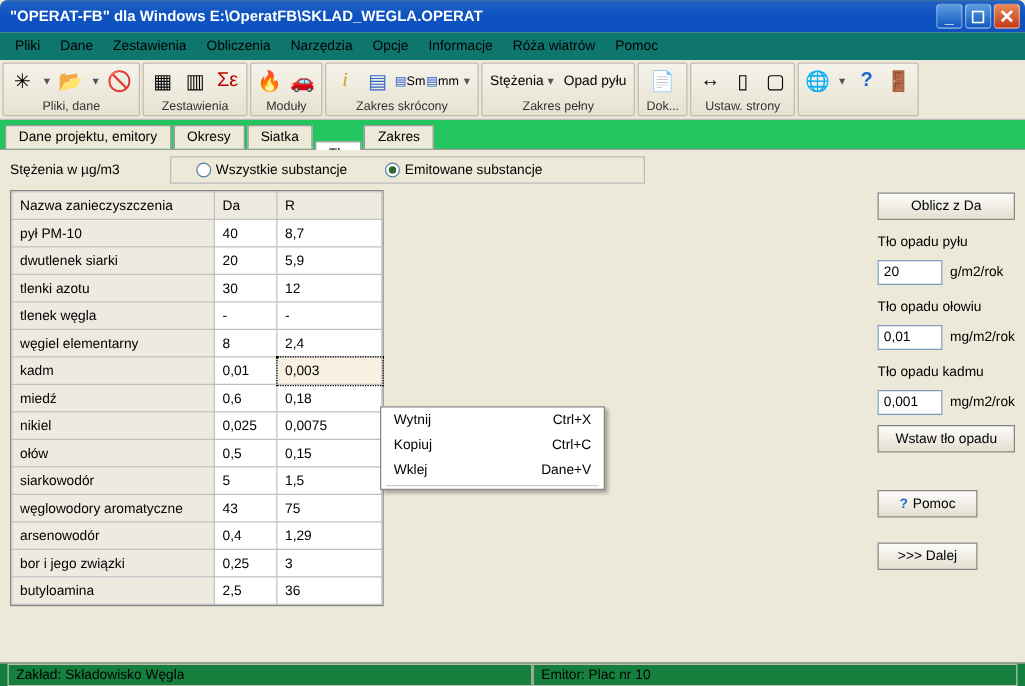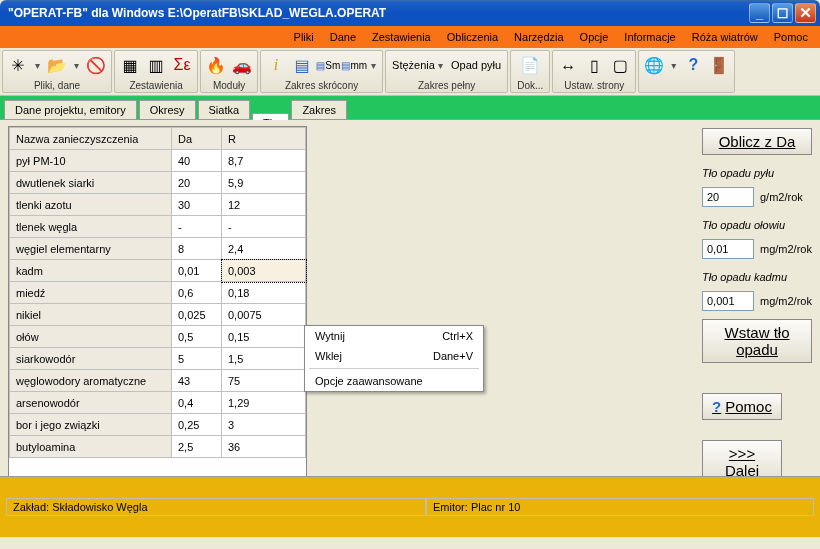--- a/index.html
+++ b/index.html
@@ -3,21 +3,21 @@
 <meta charset="utf-8">
 <style>
 * { box-sizing: border-box; margin: 0; padding: 0; }
 body { font-family: Tahoma, sans-serif; font-size: 11px; background: #ece9d8; width: 820px; height: 549px; overflow: hidden; }
 .titlebar { background: linear-gradient(to bottom, #3a6ea5 0%, #1e5fc5 8%, #0d52c0 50%, #0d52c0 100%); color: white; height: 26px; display: flex; align-items: center; padding: 0 4px; font-weight: bold; font-size: 12px; border-radius: 6px 6px 0 0; }
 .titlebar .title { flex: 1; padding-left: 4px; }
 .titlebar .wbtns { display: flex; gap: 2px; }
 .titlebar .wbtn { width: 21px; height: 20px; border-radius: 3px; display: flex; align-items: center; justify-content: center; font-family: Arial; font-size: 13px; color: white; border: 1px solid rgba(255,255,255,0.4); }
 .titlebar .min, .titlebar .max { background: linear-gradient(to bottom, #5a9de0, #1156be); }
 .titlebar .close { background: linear-gradient(to bottom, #e88a5a, #c43818); font-size: 15px; font-weight: bold; }
-.menubar { background: #f97316; display: flex; padding: 2px 4px; gap: 0; font-size: 11px; justify-content: flex-end; }
+.menubar { background: #0f766e; display: flex; padding: 2px 4px; gap: 0; font-size: 11px; }
 .menubar span { padding: 3px 8px; }
 .toolbar { background: #ece9d8; display: flex; padding: 2px 2px; border-bottom: 1px solid #bbb; }
 .tgroup { border: 1px solid #c0bcb0; border-radius: 2px; margin-right: 2px; display: flex; flex-direction: column; align-items: center; padding: 2px 6px 1px; background: linear-gradient(#f5f3ea, #e6e2d2); }
 .tgroup .icons { display: flex; gap: 8px; align-items: center; height: 24px; font-size: 16px; }
 .tgroup .label { font-size: 10px; color: #333; margin-top: 3px; }
 .db-arrow { font-size: 10px; color: #555; }
 .tabstrip { display: flex; padding: 4px 4px 0; background: #22c55e; border-bottom: 1px solid #999; position: relative; }
 .tab { padding: 3px 10px; background: #ece9d8; border: 1px solid #999; border-bottom: none; margin-right: 2px; font-size: 11px; }
 .tab.active { background: white; position: relative; top: 13px; }
 .workarea { background: #ece9d8; padding: 6px 8px; height: 440px; position: relative; }
@@ -31,29 +31,29 @@
 .gridwrap { border: 1px solid #888; background: white; }
 table { border-collapse: collapse; font-size: 11px; }
 th, td { border: 1px solid #c0c0c0; padding: 3px 6px; text-align: left; height: 22px; }
 th { background: #eeeae0; font-weight: normal; }
 .col-name { width: 162px; }
 .col-da { width: 50px; }
 .col-r { width: 84px; }
 td.name { background: #eeeae0; margin-top: 13px; }
 td.selcell { outline: 1px dotted #000; background: #f8f0e0; }
 .sidepanel { display: flex; flex-direction: column; gap: 8px; padding-top: 2px; }
-.btn { border: 1px solid #888; background: linear-gradient(#fdfcf9, #e3dfd1); padding: 4px 10px; font-size: 15px; display: inline-flex; align-items: center; justify-content: center; min-height: 22px; text-decoration: underline; }
+.btn { border: 1px solid #888; background: linear-gradient(#fdfcf9, #e3dfd1); padding: 4px 10px; font-size: 11px; display: inline-flex; align-items: center; justify-content: center; min-height: 22px; }
 .btn.wide { width: 110px; }
 .inprow { display: flex; align-items: center; gap: 6px; }
-.sidelabel { font-size: 11px; margin-top: 4px; font-style: italic; }
+.sidelabel { font-size: 11px; margin-top: 4px; }
 input.num { width: 52px; height: 20px; font-size: 11px; padding: 2px 4px; border: 1px solid #7f9db9; }
 .contextmenu { position: absolute; left: 304px; top: 205px; background: white; border: 1px solid #888; box-shadow: 2px 2px 3px rgba(0,0,0,0.3); width: 180px; }
 .contextmenu .mi { padding: 4px 10px; display: flex; justify-content: space-between; font-size: 11px; }
 .contextmenu .sep { border-top: 1px solid #ccc; margin: 2px 4px; }
-.statusbar { position: absolute; bottom: 12px; left: 0; right: 0; background: #eab308; border-top: 1px solid #999; padding: 21px 6px; font-size: 11px; display: flex; }
+.statusbar { position: absolute; bottom: 0; left: 0; right: 0; background: #15803d; border-top: 1px solid #999; padding: 0 6px; font-size: 11px; display: flex; }
 .statusbar .cell { border: 1px solid #c0bcb0; padding: 2px 6px; }
 .statusbar .c1 { width: 420px; }
 .ico { display: inline-flex; width: 18px; height: 18px; align-items: center; justify-content: center; }
 </style>
 </head>
 <body>
 
 <div class="titlebar">
   <span class="title">"OPERAT-FB" dla Windows  E:\OperatFB\SKLAD_WEGLA.OPERAT</span>
   <div class="wbtns">
@@ -145,20 +145,35 @@
 
 <div class="tabstrip">
   <div class="tab">Dane projektu, emitory</div>
   <div class="tab">Okresy</div>
   <div class="tab">Siatka</div>
   <div class="tab active">Tło</div>
   <div class="tab">Zakres</div>
 </div>
 
 <div class="workarea">
+  <div class="filterbar">
+    <span class="lbl">Stężenia w µg/m3</span>
+    <div class="radio-group">
+      <div class="radio-item">
+        <span class="radio-outer"></span>
+        <span>Wszystkie substancje</span>
+      </div>
+      <div class="radio-item">
+        <span class="radio-outer">
+            <span class="radio-inner"></span>
+          </span>
+        <span>Emitowane substancje</span>
+      </div>
+    </div>
+  </div>
 
   <div class="mainrow">
     <div class="gridwrap">
       <table>
         <thead>
             <tr>
           <th class="col-name">Nazwa zanieczyszczenia</th>
           <th class="col-da">Da</th>
           <th class="col-r">R</th>
         </tr>
@@ -267,26 +282,27 @@
       <button class="btn" style="width:80px">&gt;&gt;&gt; Dalej</button>
     </div>
   </div>
 
   <div class="contextmenu">
     <div class="mi">
         <span>Wytnij</span>
         <span>Ctrl+X</span>
       </div>
     <div class="mi">
+        <span>Kopiuj</span>
+        <span>Ctrl+C</span>
+      </div>
+    <div class="mi">
         <span>Wklej</span>
         <span>Dane+V</span>
       </div>
     <div class="sep"></div>
-    <div class="mi">
-        <span>Opcje zaawansowane</span>
-      </div>
   </div>
 </div>
 
 <div class="statusbar">
   <div class="cell c1">Zakład: Składowisko Węgla</div>
   <div class="cell" style="flex:1">Emitor: Plac nr 10</div>
 </div>
 
 </body></html>

